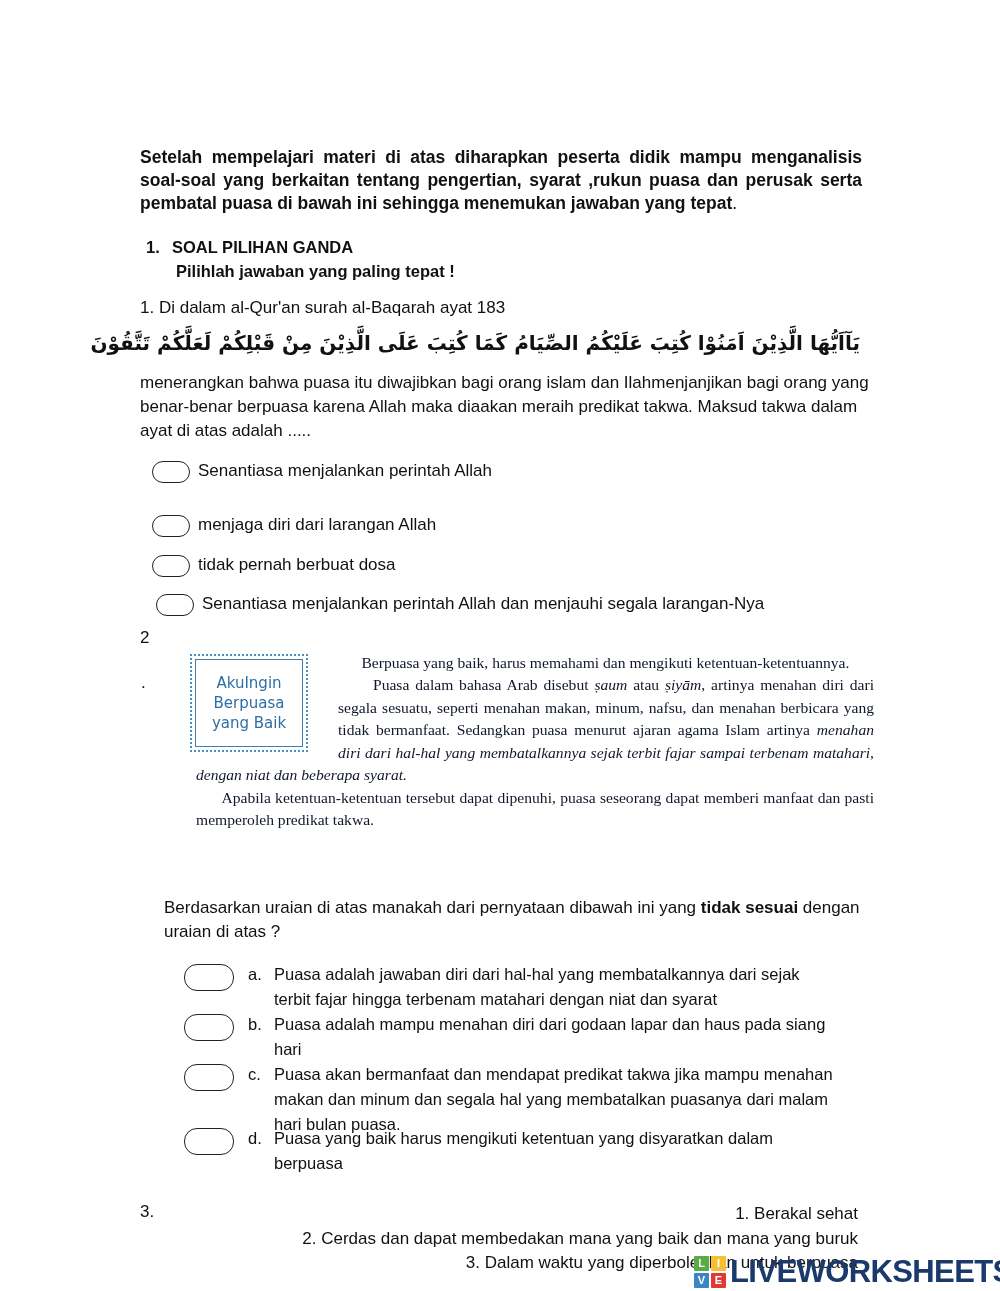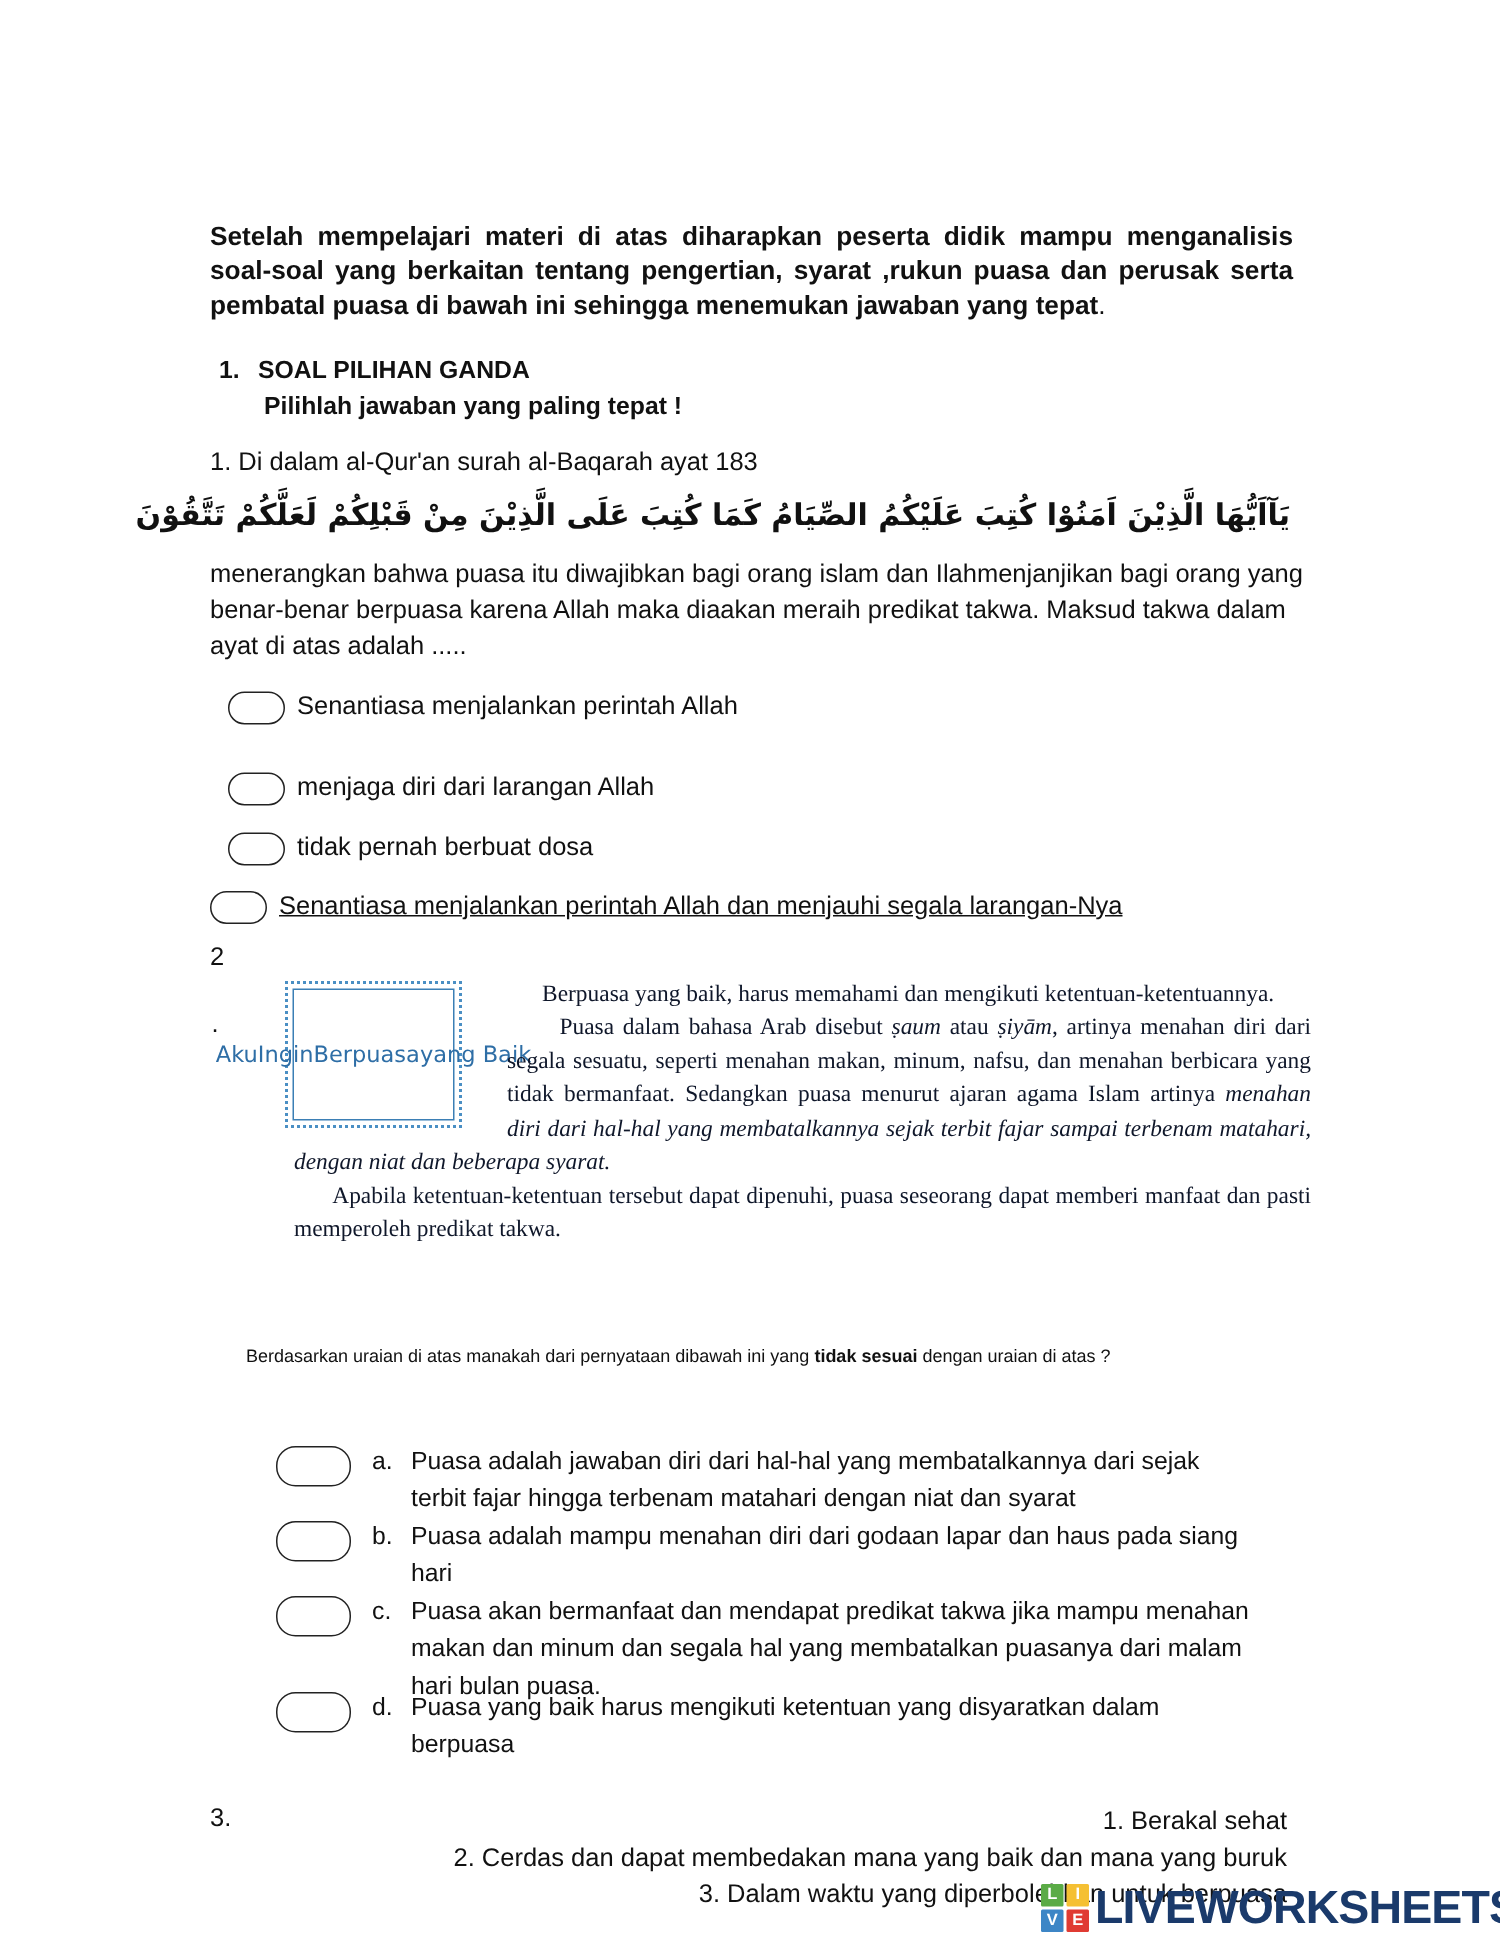--- a/index.html
+++ b/index.html
@@ -101,21 +101,21 @@
   }
   .opt-text {
     font-size: 17px;
     line-height: 1.34;
     margin-left: 8px;
   }
 
   .o1 { left: 152px; top: 460px; align-items: center; }
   .o2 { left: 152px; top: 514px; }
   .o3 { left: 152px; top: 554px; }
-  .o4 { left: 140px; top: 593px; text-decoration: underline; }
+  .o4 { left: 156px; top: 593px; }
 
   
   .marker-2 {
     position: absolute;
     left: 140px;
     top: 628px;
     font-size: 17px;
   }
   .marker-dot {
     position: absolute;
@@ -135,21 +135,21 @@
     border: 2px dotted #4a8fc4;
     background: #ffffff;
     padding: 3px;
   }
   .blue-box-inner {
     width: 100%;
     height: 100%;
     box-sizing: border-box;
     border: 1.5px solid #3b7fb5;
     display: flex;
-    flex-direction: row;
+    flex-direction: column;
     align-items: center;
     justify-content: center;
   }
   .blue-box-line {
     font-family: "DejaVu Sans", sans-serif;
     font-size: 15px;
     color: #2e6ea6;
     line-height: 1.35;
     white-space: nowrap;
   }
@@ -175,21 +175,21 @@
     width: 142px;
     height: 104px;
   }
 
   
   .q2-stem {
     position: absolute;
     left: 164px;
     top: 896px;
     width: 700px;
-    font-size: 12px;
+    font-size: 17px;
     line-height: 1.4;
   }
   .q2-stem b { font-weight: bold; }
 
   .q2opt {
     position: absolute;
     display: flex;
     align-items: flex-start;
   }
   .q2opt .pill {

